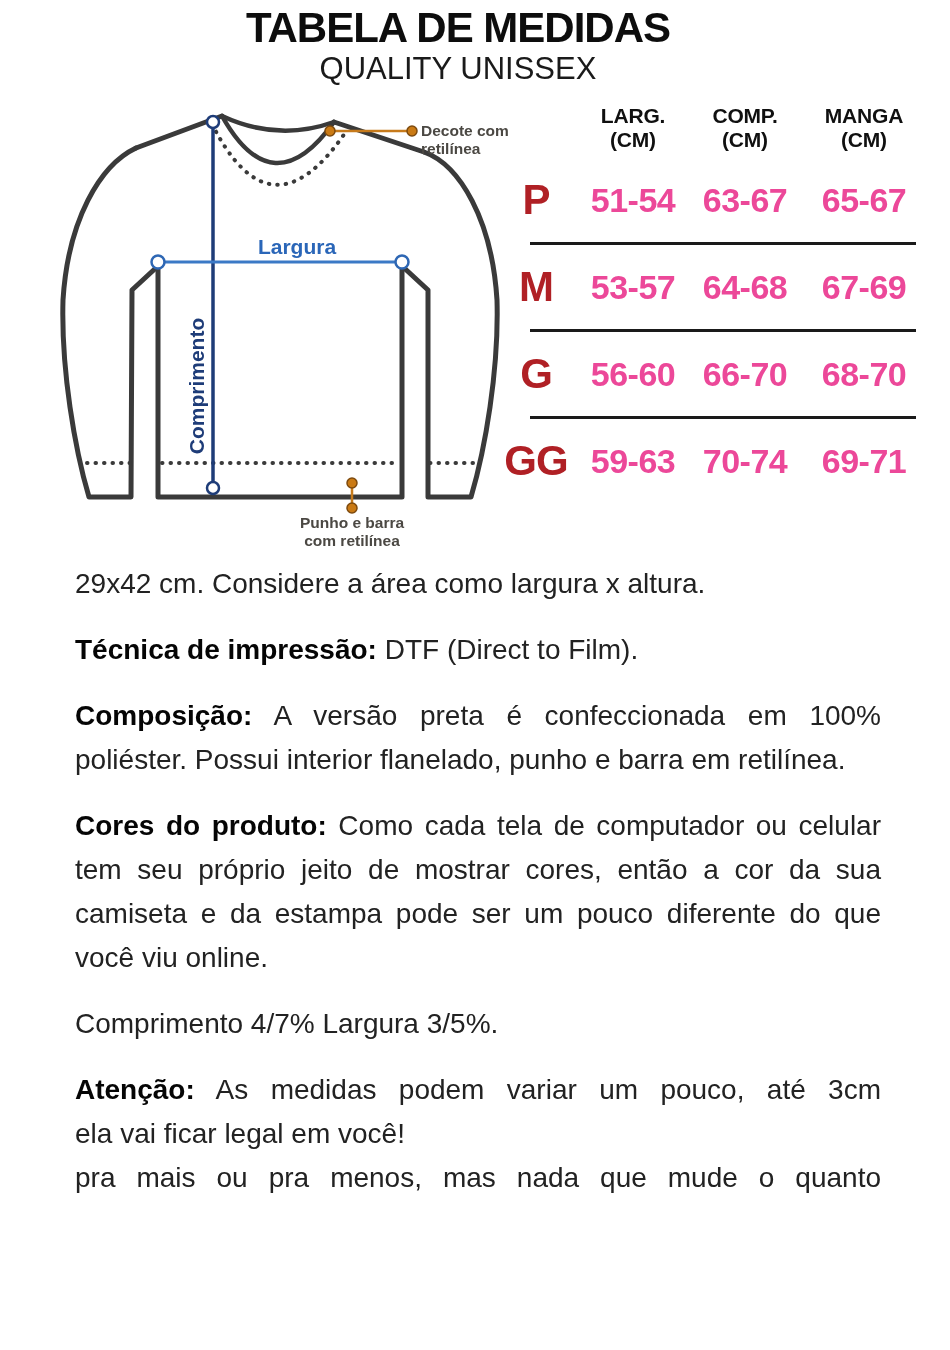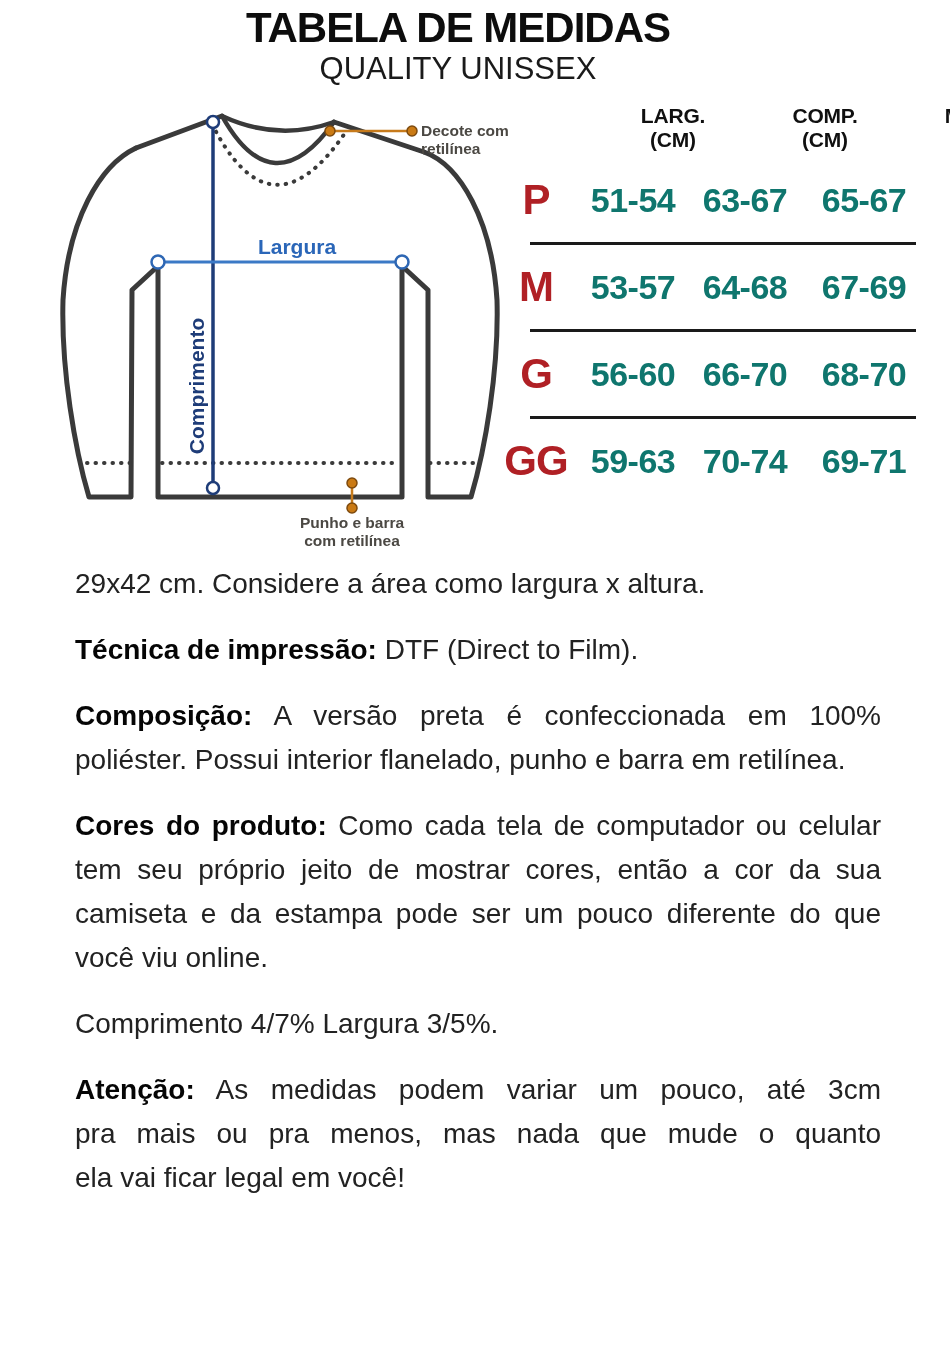--- a/index.html
+++ b/index.html
@@ -11,25 +11,25 @@
   .hdr { position:absolute; left:0; top:6px; width:916px; text-align:center; }
   .hdr h1 { margin:0; font-size:42px; font-weight:bold; letter-spacing:-1px; color:#0d0d0d; line-height:44px;}
   .hdr h2 { margin:2px 0 0 0; font-size:31px; font-weight:normal; letter-spacing:0; color:#1a1a1a; line-height:33px;}
   
   .diagram { position:absolute; left:40px; top:90px; width:480px; height:470px; }
   .diagram svg { display:block; }
   .svg-lbl { font-family:"Liberation Sans", sans-serif; font-weight:bold; }
   
   .stable { position:absolute; left:492px; top:104px; width:432px; }
   .st-grid { display:grid; grid-template-columns:88px 106px 118px 120px; align-items:center; }
-  .st-head { height:54px; margin-bottom:0; align-items:start;gap:40px; }
+  .st-head { height:54px; margin-bottom:0; align-items:start; }
   .st-h { text-align:center; font-weight:bold; font-size:21px; line-height:24px; color:#101010; letter-spacing:-0.2px; }
   .st-row { height:84px; }
   .st-size { text-align:center; font-weight:bold; font-size:42px; color:#b02025; letter-spacing:-1px; }
-  .st-val { text-align:center; font-weight:bold; font-size:34px; color:#0f766e; letter-spacing:-0.5px; }
+  .st-val { text-align:center; font-weight:bold; font-size:34px; color:#ec4899; letter-spacing:-0.5px; }
   .st-div { height:3px; background:#1a1a1a; margin-left:38px; width:386px; }
   
   .info { position:absolute; left:75px; top:562px; width:806px; font-size:28px; line-height:44px; color:#222222; }
   .info p { margin:0 0 22px 0; }
   .info p:last-child { margin-bottom:6px; }
   .info b { color:#050505; }
   .ln { display:block; }
   .jl { text-align:justify; text-align-last:justify; }
   .ll { text-align:left; }
 </style>
@@ -165,18 +165,18 @@
       <span class="ln jl"><b>Cores do produto:</b><span> Como cada tela de computador ou celular</span></span>
       <span class="ln jl">tem seu próprio jeito de mostrar cores, então a cor da sua</span>
       <span class="ln jl">camiseta e da estampa pode ser um pouco diferente do que</span>
       <span class="ln ll">você viu online.</span>
     </p>
     <p>
       <span class="ln ll">Comprimento 4/7% Largura 3/5%.</span>
     </p>
     <p>
       <span class="ln jl"><b>Atenção:</b><span> As medidas podem variar um pouco, até 3cm</span></span>
+      <span class="ln ll">ela vai ficar legal em você!</span>
       <span class="ln jl">pra mais ou pra menos, mas nada que mude o quanto</span>
-      <span class="ln ll">ela vai ficar legal em você!</span>
     </p>
   </div>
 
 </div>
 
 </body></html>

